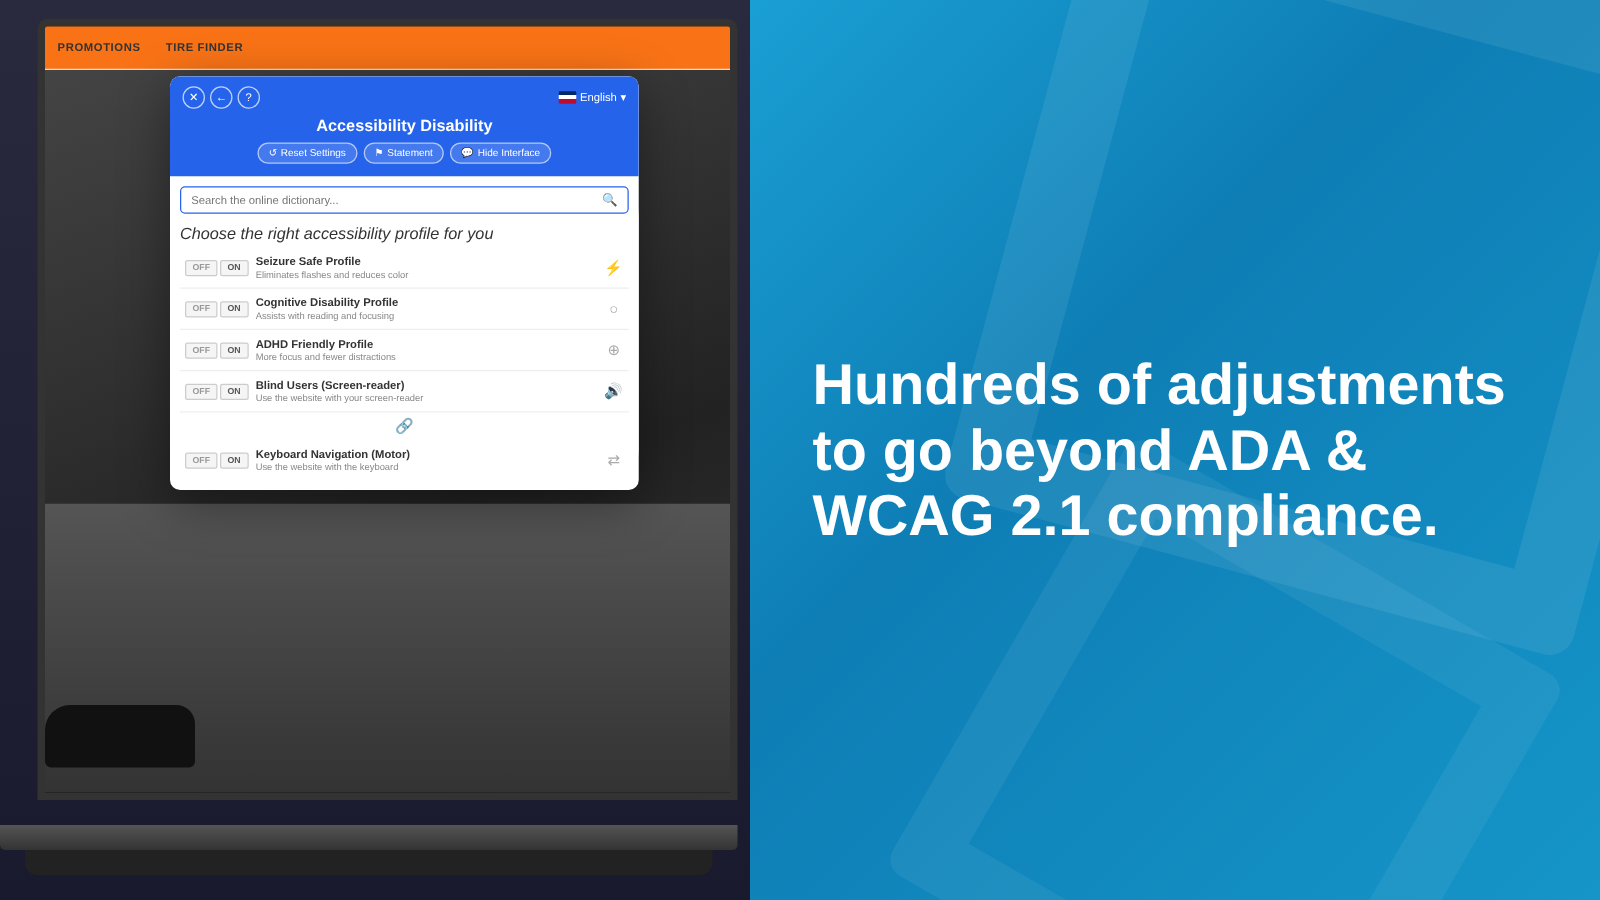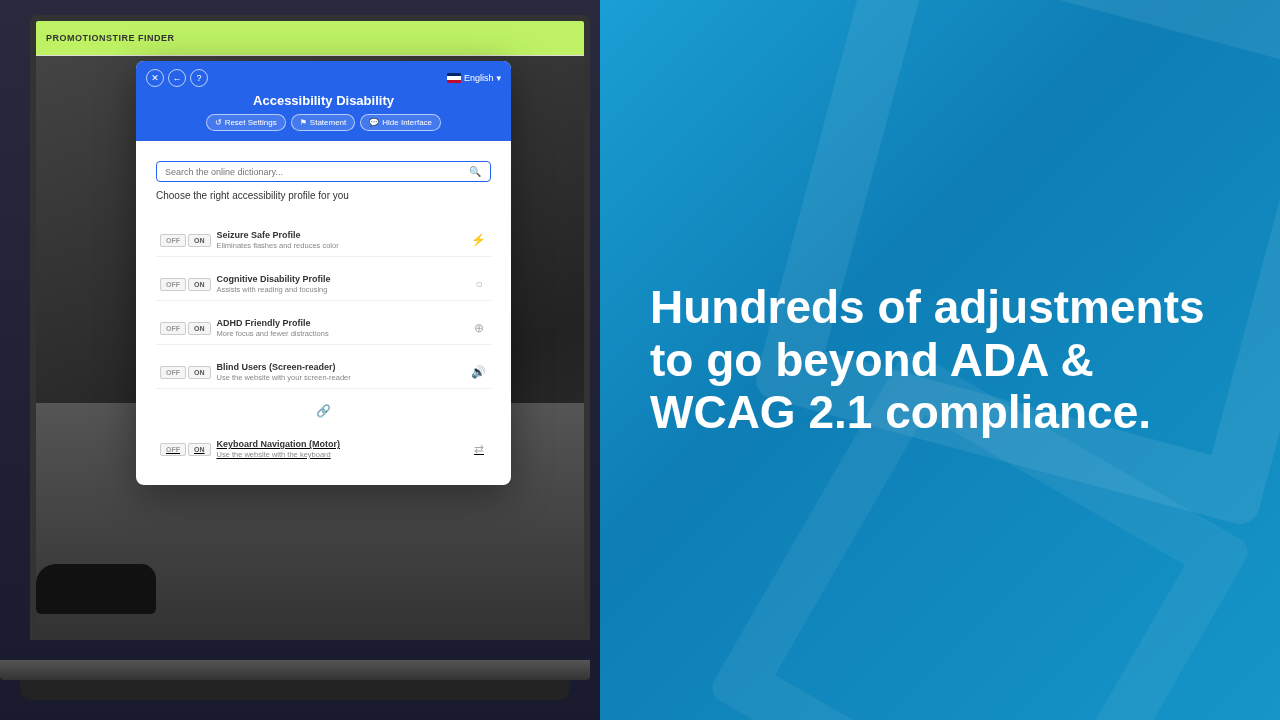--- a/index.html
+++ b/index.html
@@ -36,24 +36,25 @@
       background: #111;
       border-radius: 8px 8px 0 0;
       overflow: hidden;
       border: 6px solid #333;
     }
 
     .website-header {
       position: absolute;
       top: 0; left: 0; right: 0;
       height: 35px;
-      background: #bef264;
+      background: #f97316;
       display: flex;
       align-items: center;
       padding: 0 10px;
+      gap: 20px;
       border-bottom: 1px solid #ddd;
     }
 
     .website-nav-item {
       font-size: 9px;
       font-weight: bold;
       color: #333;
       letter-spacing: 0.5px;
     }
 
@@ -185,21 +186,21 @@
       font-size: 8px;
       padding: 3px 8px;
       cursor: pointer;
       display: flex;
       align-items: center;
       gap: 3px;
     }
 
     .modal-body {
       background: #fff;
-      padding: 20px;
+      padding: 8px;
       border-radius: 32px;
     }
 
     .search-bar {
       display: flex;
       align-items: center;
       border: 1.5px solid #2563eb;
       border-radius: 4px;
       padding: 4px 8px;
       margin-bottom: 8px;
@@ -213,43 +214,43 @@
       color: #999;
     }
 
     .search-icon-btn {
       color: #2563eb;
       font-size: 10px;
       cursor: pointer;
     }
 
     .profile-section-title {
-      font-size: 10px;
+      font-size: 13px;
       color: #333;
-      margin-bottom: 23px;
+      margin-bottom: 4px;
       font-weight: 400;
+      font-style: italic;
     }
 
     .profile-list {
       display: flex;
       flex-direction: column;
-      gap: 11px;
+      gap: 0;
     }
 
     .profile-item {
       display: flex;
       align-items: center;
       padding: 6px 4px;
       border-bottom: 1px solid #eee;
       gap: 6px;
     }
 
     .profile-item:last-child {
       border-bottom: none;
-      text-decoration: underline;
     }
 
     .toggle-group {
       display: flex;
       gap: 2px;
     }
 
     .toggle-btn {
       padding: 2px 5px;
       font-size: 7px;

